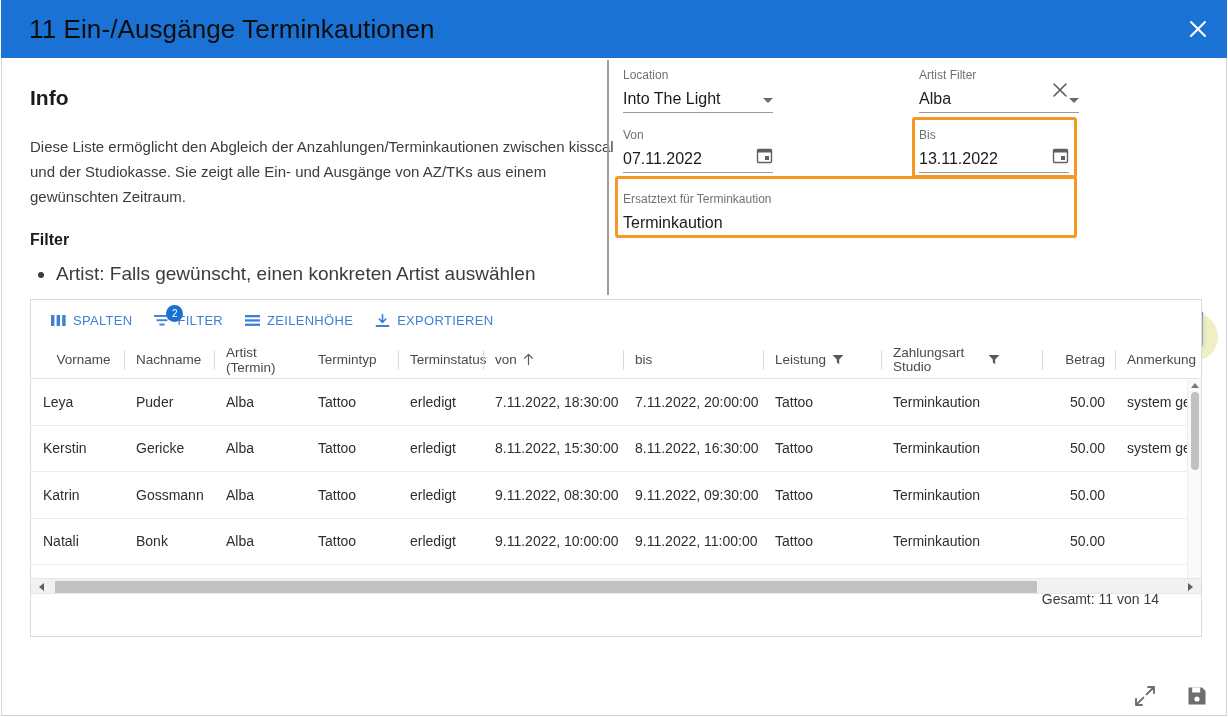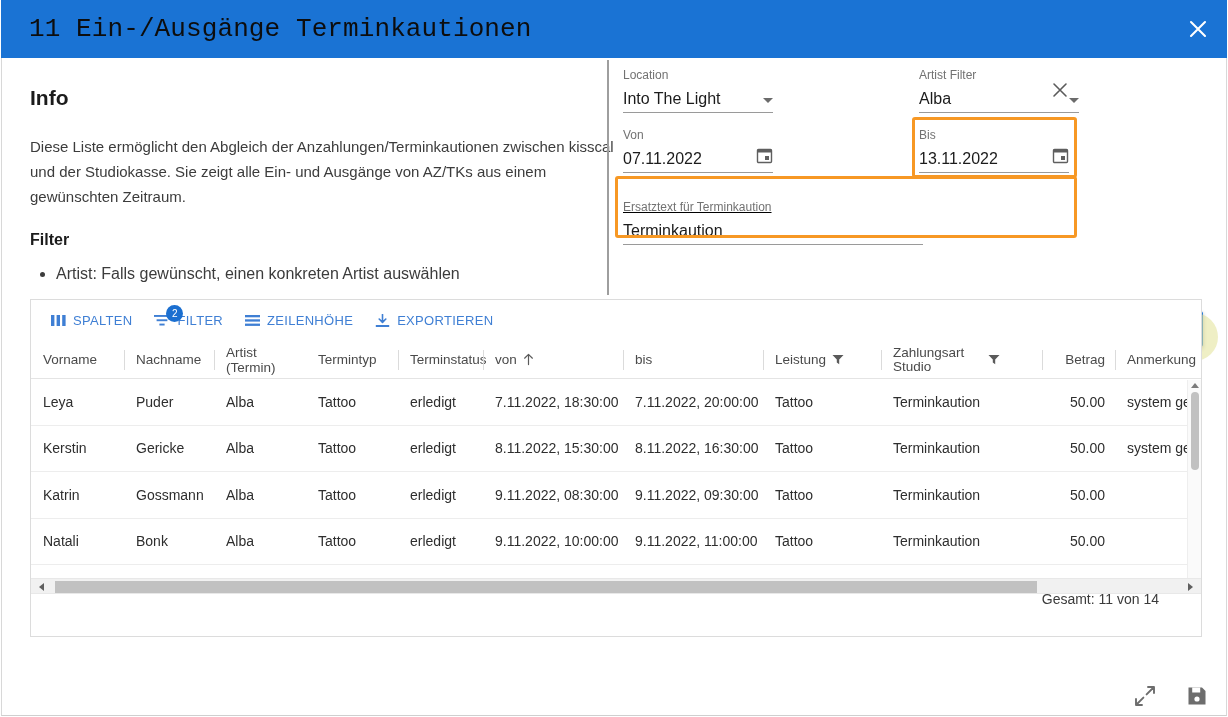--- a/index.html
+++ b/index.html
@@ -20,21 +20,20 @@
     position: absolute; left: 1px; top: 0; width: 1226px; height: 58px;
     background: #1a73d4;
     display: flex; align-items: center; justify-content: space-between;
   }
   .titlebar-text {
     color: #0d0d0d;
     font-size: 26px;
     font-weight: 400;
     padding-left: 28px;
     letter-spacing: 0.1px;
-    font-family: Liberation Mono, monospace;
   }
   .close-btn {
     width: 58px; height: 58px;
     display: flex; align-items: center; justify-content: center;
     cursor: pointer;
   }
   .close-btn svg { display:block; }
 
   
   .shell {
@@ -55,21 +54,21 @@
   }
   .info p {
     font-size: 15px; color: #3c3c3c; line-height: 25px;
     width: 600px;
   }
   .info h3 {
     font-size: 16px; font-weight: bold; color: #1b1b1b;
     margin-top: 22px; margin-bottom: 14px;
   }
   .info ul { padding-left: 26px; }
-  .info li { font-size: 16px; color: #3c3c3c; line-height: 22px; }
+  .info li { font-size: 19px; color: #3c3c3c; line-height: 22px; }
 
   .vdivider {
     position: absolute; left: 605px; top: 2px; width: 2px; height: 235px;
     background: #9e9e9e;
   }
 
   
   .form { position: absolute; left: 605px; top: 0px; width: 610px; height: 240px; }
 
   .field { position: absolute; }
@@ -91,21 +90,21 @@
     border-right: 5px solid transparent;
     border-top: 5px solid #6b6b6b;
     margin-bottom: 9px;
   }
   .cal-icon { margin-bottom: 4px; }
 
   #f-location { left: 16px; top: 10px; width: 150px; }
   #f-artist   { left: 312px; top: 10px; width: 160px; }
   #f-von      { left: 16px; top: 70px; width: 150px; }
   #f-bis      { left: 312px; top: 70px; width: 150px; }
-  #f-ersatz   { left: 16px; top: 142px; width: 300px; text-decoration: underline; }
+  #f-ersatz   { left: 16px; top: 134px; width: 300px; }
 
   .clear-x {
     position: absolute; left: 440px; top: 19px;
     width: 26px; height: 26px; cursor: pointer;
     display:flex; align-items:center; justify-content:center;
   }
 
   
   .hl {
     position: absolute; border: 3px solid #f79824; border-radius: 3px;
@@ -170,21 +169,21 @@
 
   .tbody { position: relative; }
   .trow {
     display: flex; align-items: center; height: 46.5px;
     border-bottom: 1px solid #ededed; font-size: 14px; color: #2e2e2e;
   }
   .td { padding-left: 12px; flex: none; overflow: hidden; white-space: nowrap; }
   .td.right { text-align: right; padding-right: 10px; padding-left: 0; }
 
   
-  .c0 { width: 93px; }   
+  .c0 { width: 93px; justify-content: center; }   
   .c1 { width: 90px; }   
   .c2 { width: 92px; }   
   .c3 { width: 92px; }   
   .c4 { width: 85px; }   
   .c5 { width: 140px; }  
   .c6 { width: 140px; }  
   .c7 { width: 118px; }  
   .c8 { width: 161px; }  
   .c9 { width: 73px; }   
   .c10 { width: 84px; }  

